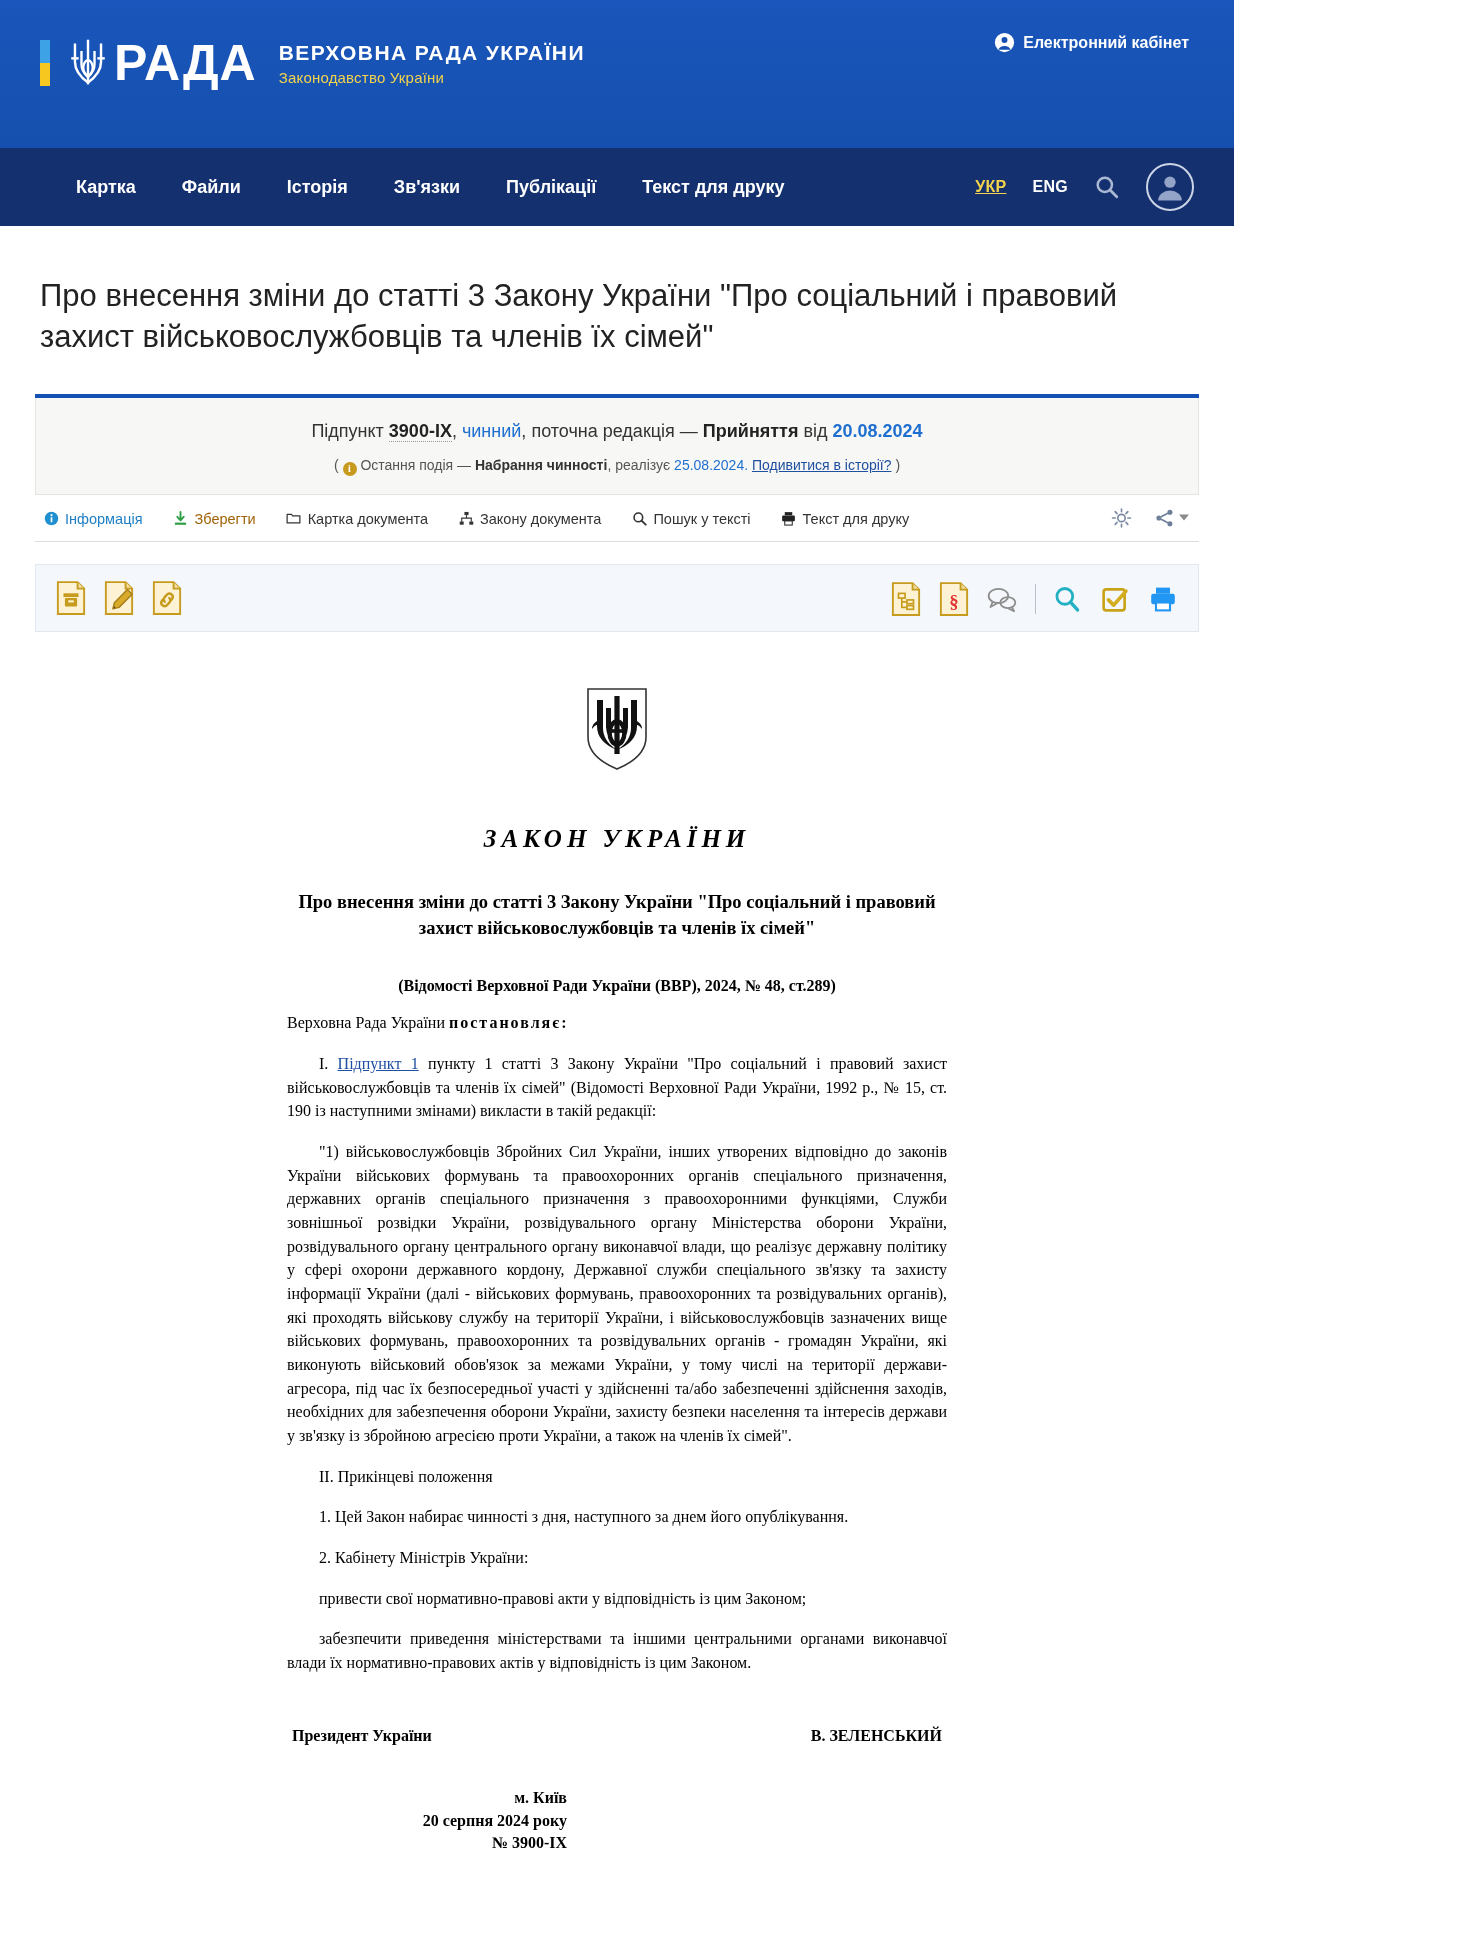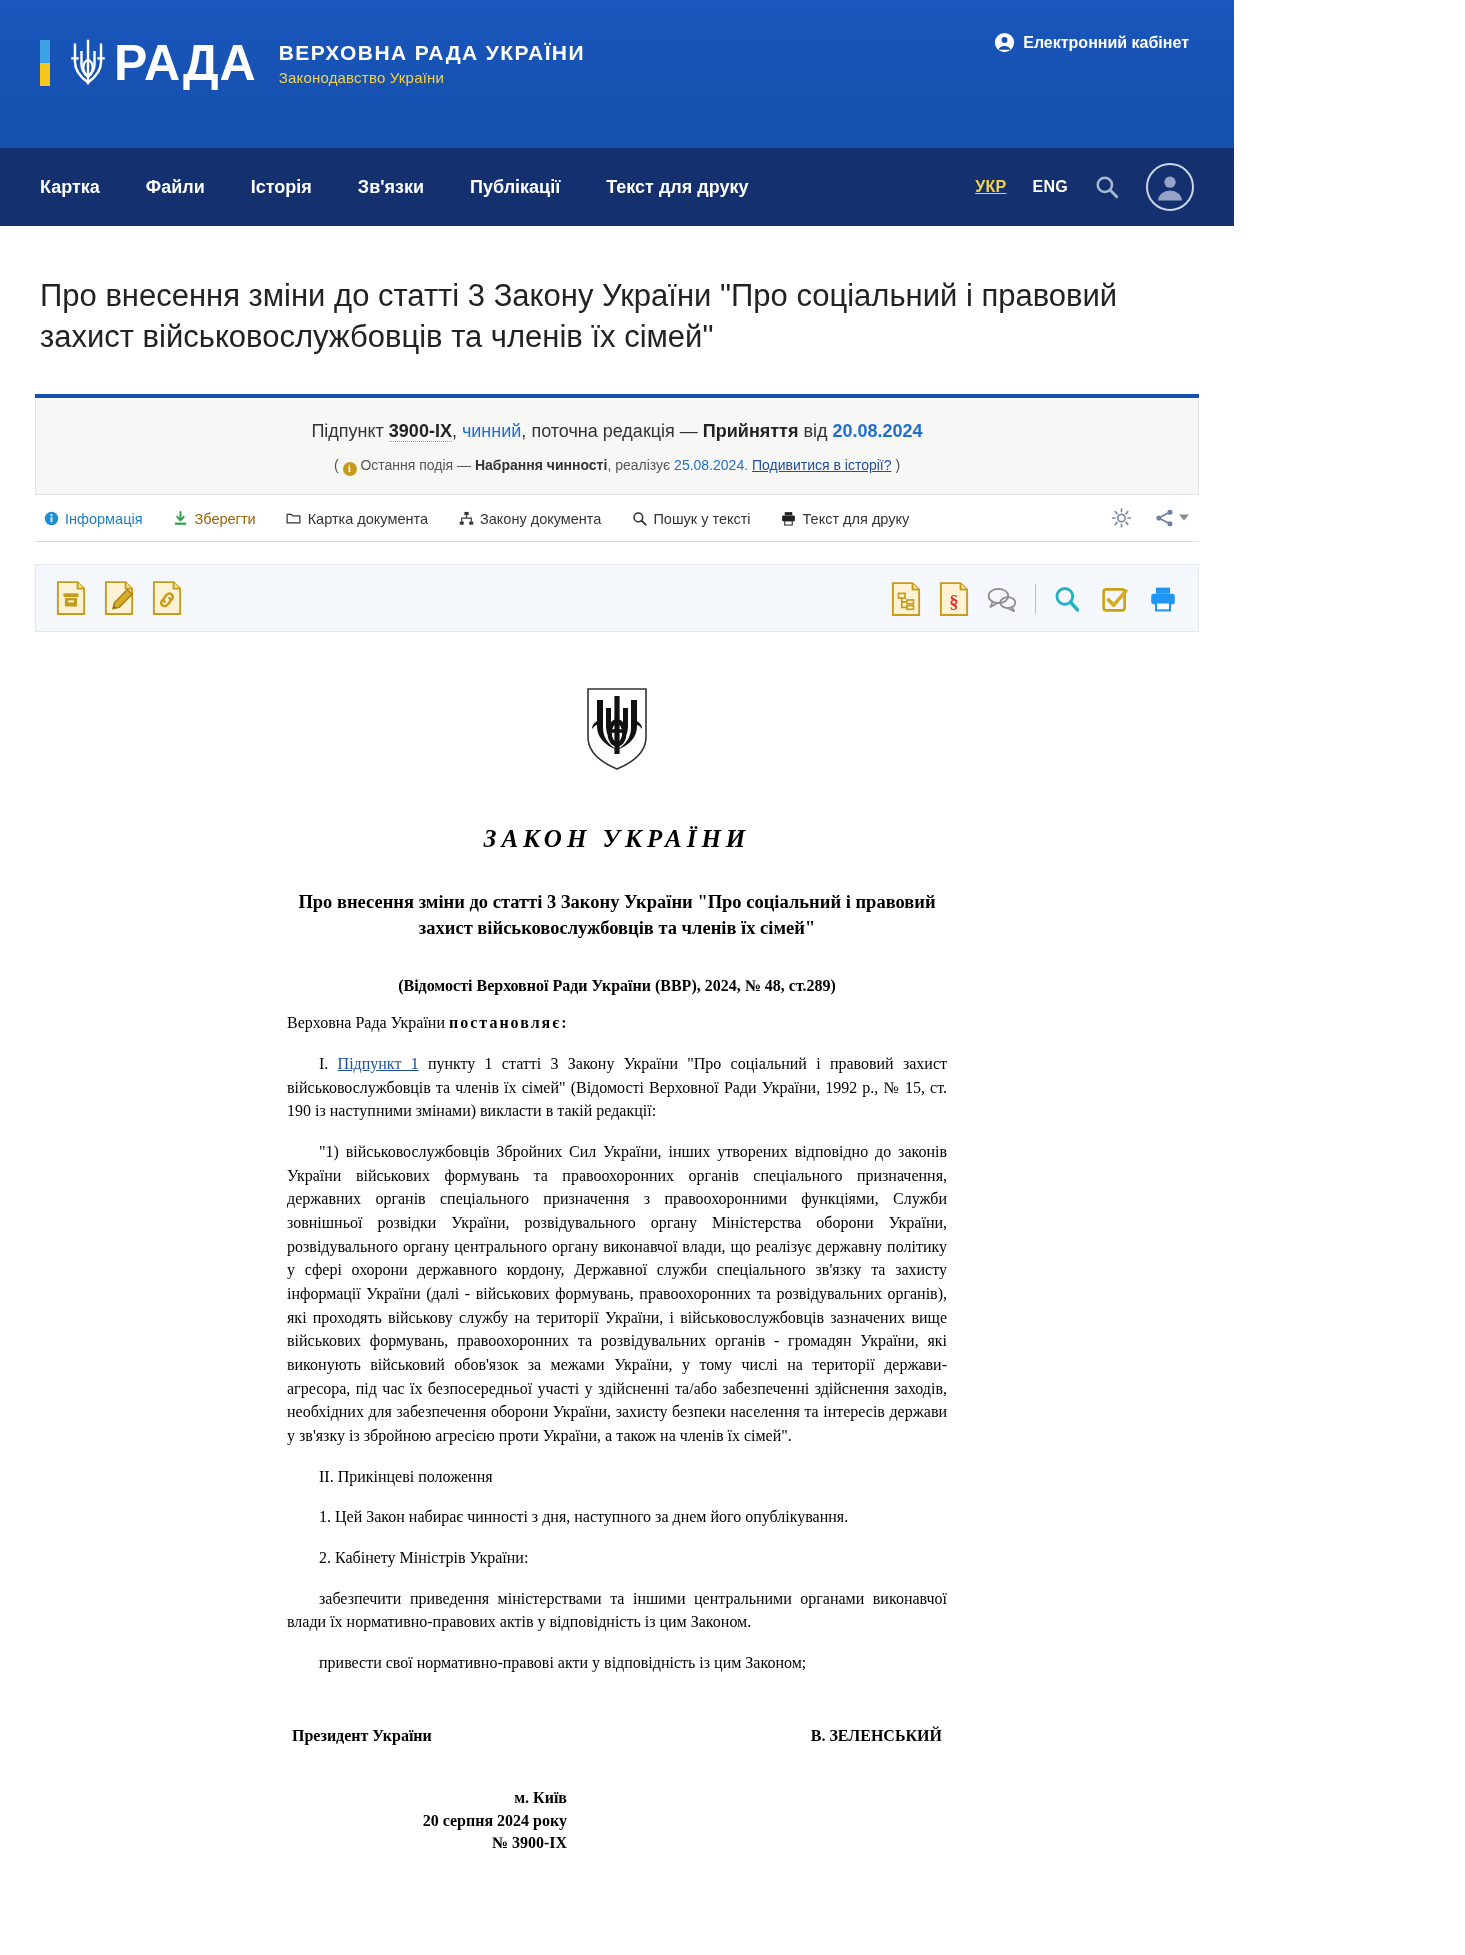--- a/index.html
+++ b/index.html
@@ -80,21 +80,21 @@
 
   
   .main-nav {
     height: 78px;
     background: #14306e;
     display: flex;
     align-items: center;
     position: relative;
     padding: 0 40px;
   }
-  .nav-items { display: flex; align-items: flex-start; }
+  .nav-items { display: flex; align-items: flex-start; margin-left: 36px; }
   .nav-item {
     color: #ffffff;
     font-size: 18px;
     font-weight: bold;
     text-decoration: none;
     margin-right: 46px;
     cursor: pointer;
     white-space: nowrap;
   }
   .nav-item:last-child { margin-right: 0; }
@@ -627,22 +627,22 @@
 
       <p class="p-body">
         <span>I. </span><a class="inline-link" href="#">Підпункт 1</a><span> пункту 1 статті 3 Закону України "Про соціальний і правовий захист військовослужбовців та членів їх сімей" (Відомості Верховної Ради України, 1992 р., № 15, ст. 190 із наступними змінами) викласти в такій редакції:</span>
       </p>
 
       <p class="p-body">"1) військовослужбовців Збройних Сил України, інших утворених відповідно до законів України військових формувань та правоохоронних органів спеціального призначення, державних органів спеціального призначення з правоохоронними функціями, Служби зовнішньої розвідки України, розвідувального органу Міністерства оборони України, розвідувального органу центрального органу виконавчої влади, що реалізує державну політику у сфері охорони державного кордону, Державної служби спеціального зв'язку та захисту інформації України (далі - військових формувань, правоохоронних та розвідувальних органів), які проходять військову службу на території України, і військовослужбовців зазначених вище військових формувань, правоохоронних та розвідувальних органів - громадян України, які виконують військовий обов'язок за межами України, у тому числі на території держави-агресора, під час їх безпосередньої участі у здійсненні та/або забезпеченні здійснення заходів, необхідних для забезпечення оборони України, захисту безпеки населення та інтересів держави у зв'язку із збройною агресією проти України, а також на членів їх сімей".</p>
 
       <p class="p-body">II. Прикінцеві положення</p>
       <p class="p-body">1. Цей Закон набирає чинності з дня, наступного за днем його опублікування.</p>
       <p class="p-body">2. Кабінету Міністрів України:</p>
+      <p class="p-body">привести свої нормативно-правові акти у відповідність із цим Законом;</p>
       <p class="p-body">забезпечити приведення міністерствами та іншими центральними органами виконавчої влади їх нормативно-правових актів у відповідність із цим Законом.</p>
-      <p class="p-body">привести свої нормативно-правові акти у відповідність із цим Законом;</p>
 
       <div class="sig-row">
         <span>Президент України</span>
         <span>В. ЗЕЛЕНСЬКИЙ</span>
       </div>
 
       <div class="place-block">
         <div>м. Київ</div>
         <div>20 серпня 2024 року</div>
         <div>№ 3900-IX</div>

